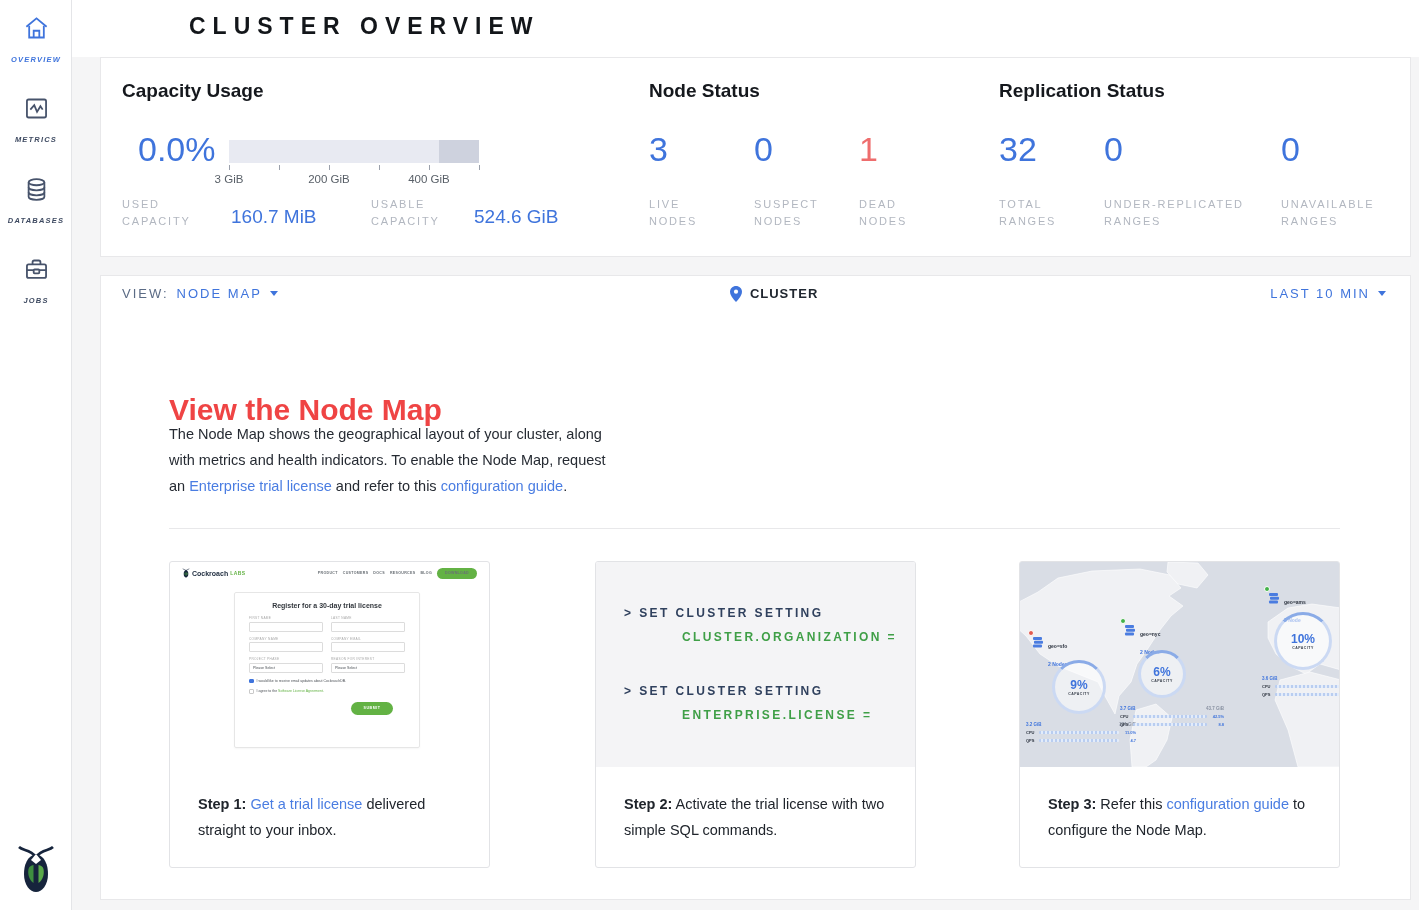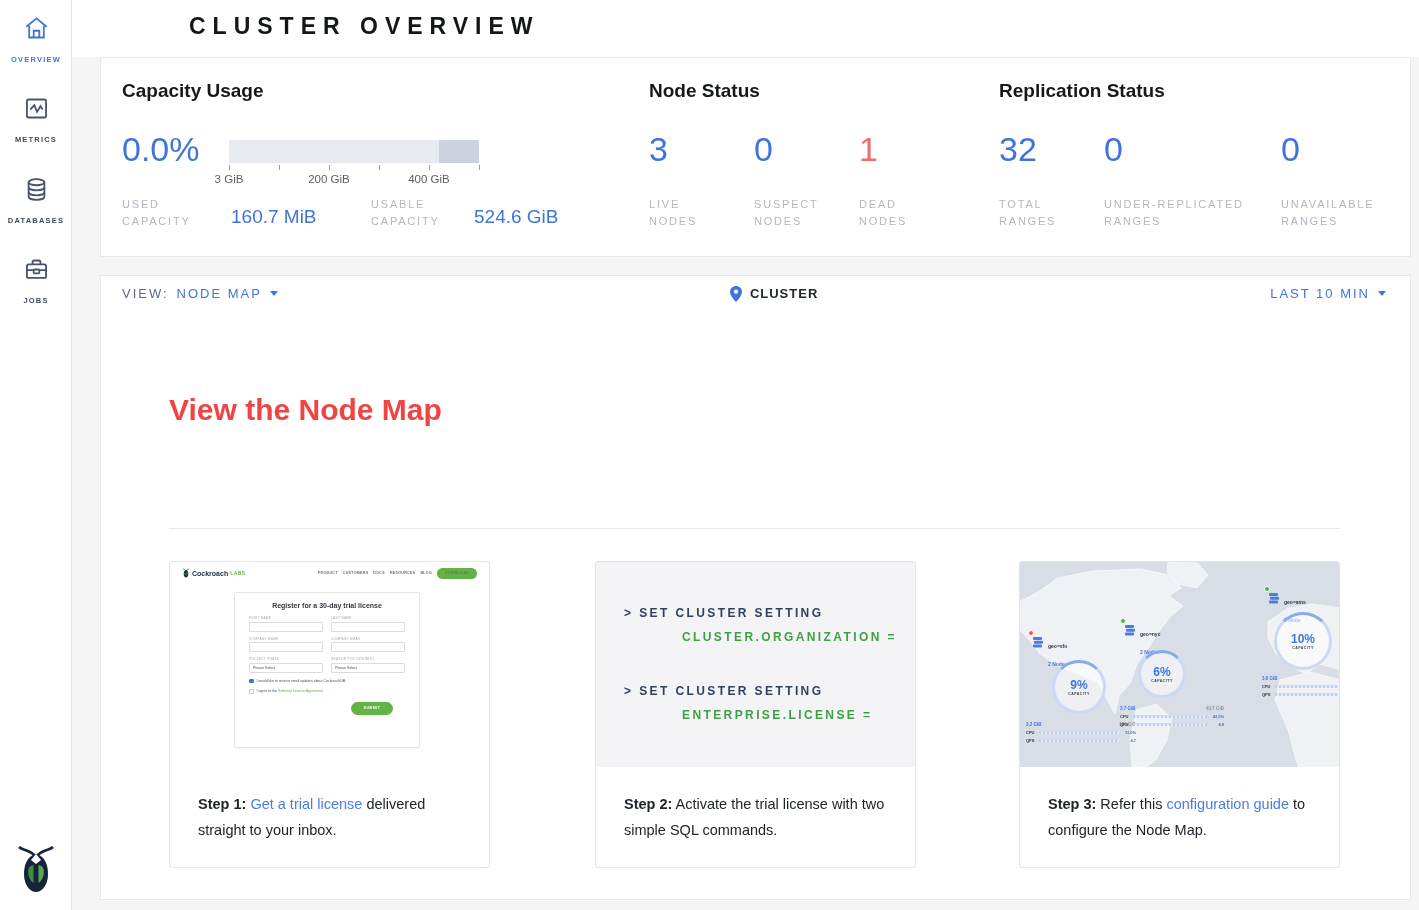--- a/index.html
+++ b/index.html
@@ -7,21 +7,21 @@
   body {
     font-family:"Liberation Sans","DejaVu Sans",sans-serif;
     background:#f5f5f6; color:#20252c; overflow:hidden; position:relative;
   }
 
   
   .sidebar { position:absolute; left:0; top:0; width:72px; height:910px;
     background:#fff; border-right:1px solid #e4e5e8; z-index:5; }
   .side-item { position:absolute; width:72px; text-align:center; cursor:pointer; }
   .side-item .icon { display:block; margin:0 auto 6px; width:27px; height:27px; }
-  .side-item .lbl { font-size:7.5px; font-weight:700; letter-spacing:1.2px; color:#3e4a61; }
+  .side-item .lbl { font-size:7.5px; font-weight:700; letter-spacing:1.2px; color:#3e4a61;font-style:italic; }
   .side-item.active .lbl { color:#3f74dc; }
   .side-item svg { stroke:#47536b; fill:none; stroke-width:1.6; }
   .side-item.active svg { stroke:#3f74dc; }
   .side-logo { position:absolute; left:17px; top:843px; width:38px; height:52px; }
 
   
   .main-header { position:absolute; left:72px; top:0; right:0; height:57px; background:#fff; }
   .page-title { position:absolute; left:97px; top:13px; font-size:23px; font-weight:700;
     letter-spacing:7px; color:#13161a;margin-left:20px; }
 
@@ -183,21 +183,21 @@
   </div>
 </nav>
 
 <header class="main-header">
   <h1 class="page-title">CLUSTER OVERVIEW</h1>
 </header>
 
 <section class="stats-panel">
 
   <h2 class="sec-title" style="left:21px">Capacity Usage</h2>
-  <div class="big-num" style="left:21px">0.0%</div>
+  <div class="big-num" style="left:37px">0.0%</div>
   <div class="cap-bar">
       <div class="dark-seg"></div>
     </div>
   <span class="tick" style="left:128px"></span>
   <span class="tick" style="left:178px"></span>
   <span class="tick" style="left:228px"></span>
   <span class="tick" style="left:278px"></span>
   <span class="tick" style="left:328px"></span>
   <span class="tick" style="left:378px"></span>
   <span class="tick-lbl" style="left:128px">3 GiB</span>
@@ -265,20 +265,21 @@
     <span class="vb-loc">CLUSTER</span>
   </div>
   <div class="vb-right">
     <span class="vb-link">LAST 10 MIN</span>
     <span class="caret"></span>
   </div>
 </div>
 
 <section class="main-panel">
   <h2 class="nm-heading">View the Node Map</h2>
+  <p class="nm-intro"><span>The Node Map shows the geographical layout of your cluster, along with metrics and health indicators. To enable the Node Map, request an </span><a>Enterprise trial license</a><span> and refer to this </span><a>configuration guide</a><span>.</span></p>
   <div class="nm-divider"></div>
 
   <div class="card card1">
     <div class="card-media">
       <div class="site-head">
         <span class="site-brand">
           <svg width="8" height="10" viewBox="0 0 38 52">
               <path d="M19 14 C13 6 6 8 2 4" stroke="#16243c" stroke-width="3" fill="none"></path>
               <path d="M19 14 C25 6 32 8 36 4" stroke="#16243c" stroke-width="3" fill="none"></path>
               <path d="M19 11 C28 13 31 22 31 31 C31 42 25 49 19 49 C13 49 7 42 7 31 C7 22 10 13 19 11 Z" fill="#16243c"></path>

